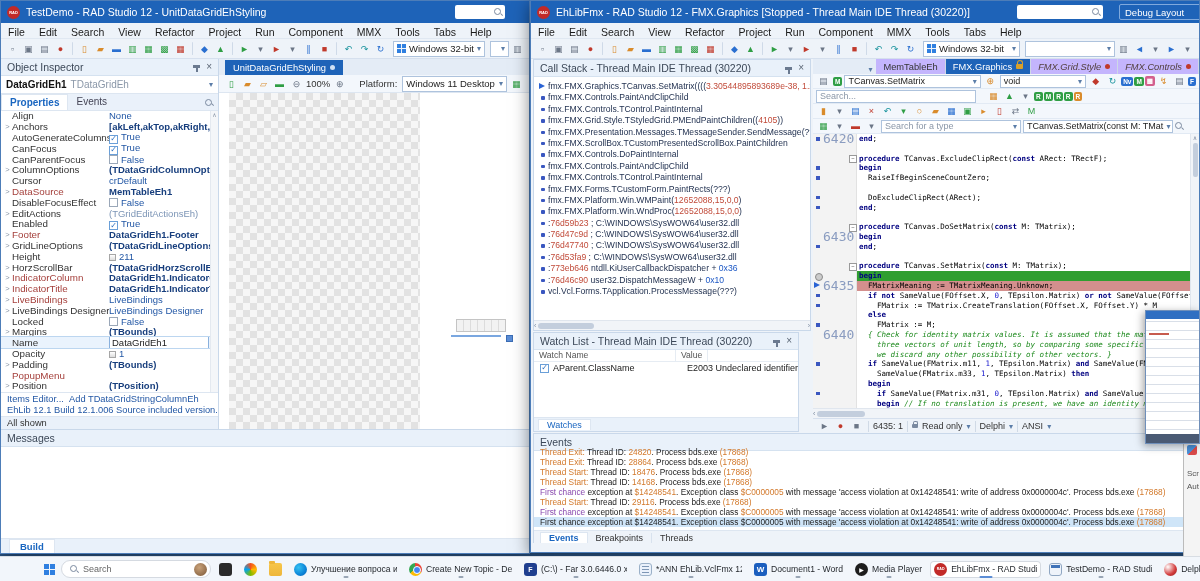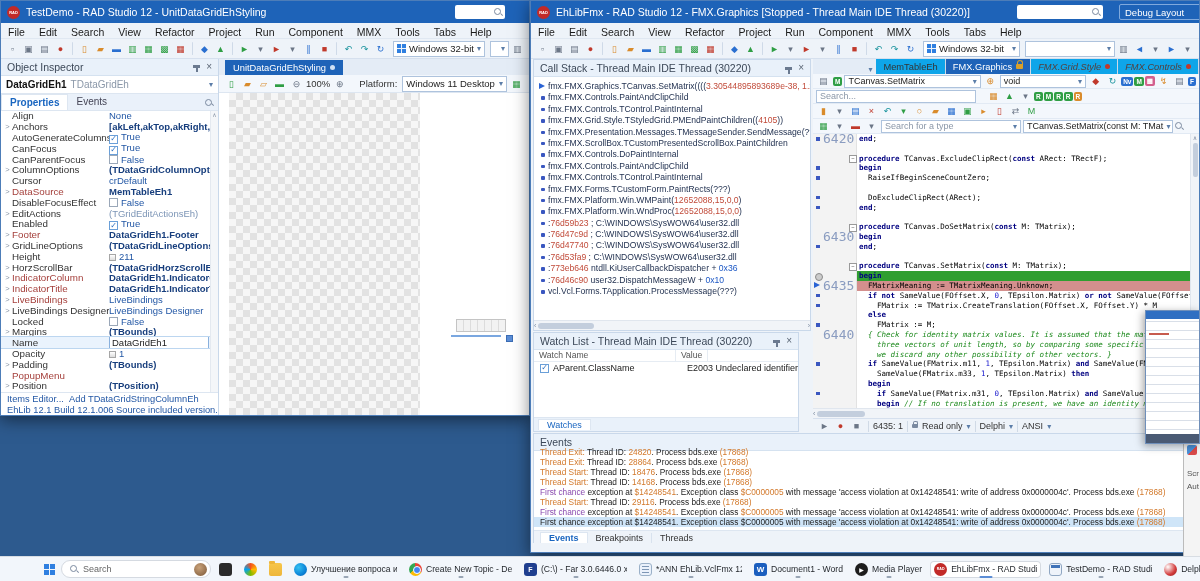--- a/index.html
+++ b/index.html
@@ -1,19 +1,19 @@
 <!DOCTYPE html>
 <html><head>
 <meta charset="utf-8">
 <style>
   *{box-sizing:border-box;margin:0;padding:0}
   html,body{width:1200px;height:581px;overflow:hidden}
   body{font-family:"Liberation Sans",sans-serif;background:#2d5a8e;position:relative}
   .win{position:absolute;background:#eef3f9;border:1px solid #4d7db8;box-shadow:0 4px 16px rgba(0,0,0,.5);overflow:hidden}
-  .win-left{left:0;top:0;width:530px;height:416px}
+  .win-left{left:0;top:0;width:530px;height:554px}
   .win-right{left:530px;top:0;width:670px;height:553px;z-index:20}
   
   .titlebar{height:22px;background:#1e63b8;color:#fff;display:flex;align-items:center;padding:0 6px;gap:6px;position:relative}
   .appico{width:13px;height:13px;border-radius:50%;background:#c22a28;color:#fff;font-size:4px;font-weight:bold;display:flex;align-items:center;justify-content:center;flex:none}
   .wtitle{font-size:10.5px;white-space:nowrap;overflow:hidden}
   .tb-search{position:absolute;top:4px;height:14px;background:#fff;border-radius:2px;display:flex;align-items:center;justify-content:flex-end;padding:0 3px}
   .win-left .tb-search{right:24px;width:50px}
   .win-right .tb-search{right:96px;width:86px}
   .dbglay{position:absolute;right:-30px;top:3px;height:16px;border:1px solid #7fa9dd;border-radius:2px;color:#fff;font-size:9.5px;display:flex;align-items:center;padding:0 5px;width:110px;overflow:hidden;white-space:nowrap}
   
@@ -106,21 +106,21 @@
   .w-col1{width:142px}
   .w-row{display:flex;align-items:center;height:12px;font-size:9px;color:#222}
   .w-chk{display:inline-flex;width:9px;height:9px;border:1px solid #6a9fd8;color:#2a6fc0;font-size:8px;line-height:8px;align-items:center;justify-content:center;margin:0 4px 0 6px}
   .w-name{width:128px;overflow:hidden;white-space:nowrap}
   .w-val{flex:1;overflow:hidden;white-space:nowrap;padding-left:6px}
   .w-tabs{margin-top:auto;height:14px;background:#e9f1fa;border-top:1px solid #dde6f1;display:flex;align-items:center;padding-left:4px}
   .wtab{font-size:9px;color:#1a66c0;font-weight:normal;background:#fff;border:1px solid #dde6f1;border-bottom:none;padding:0 8px}
   
   .redit{position:absolute;left:282px;top:58px;right:0;height:373px;background:#fff;display:flex;flex-direction:column}
   .etabs{height:15px;background:#e4ecf6;display:flex;align-items:flex-end;flex:none}
-  .etab{height:15px;display:flex;align-items:center;gap:4px;font-size:9.3px;padding:0 7px;background:#0ea5e9;border-right:1px solid #cdd8e6;color:#333;white-space:nowrap}
+  .etab{height:15px;display:flex;align-items:center;gap:4px;font-size:9.3px;padding:0 7px;background:#c4b5fd;border-right:1px solid #cdd8e6;color:#333;white-space:nowrap}
   .etab.m-active{background:#1e63b8;color:#fff}
   .etab.m-dirty{font-style:italic;color:#53403f}
   .etab .dot{width:5px;height:5px;border-radius:50%;background:#c0392b}
   .etab .lock{width:7px;height:5px;background:#d8a02a;border-radius:1px;position:relative;display:inline-block}
   .etab .lock::before{content:'';position:absolute;top:-4px;left:1px;width:4px;height:4px;border:1.2px solid #d8a02a;border-bottom:none;border-radius:3px 3px 0 0}
   .etabs .ovf{margin-left:auto;color:#5b7da8;font-size:8px;padding-right:4px}
   .mmxrow{height:15px;display:flex;align-items:center;gap:2px;padding:0 3px;background:#f3f7fc;border-bottom:1px solid #e2eaf4;flex:none;font-size:9px}
   .mmxrow .combo{height:13px;font-size:9px}
   .cmb-member{width:188px}
   .cmb-void{width:118px}

